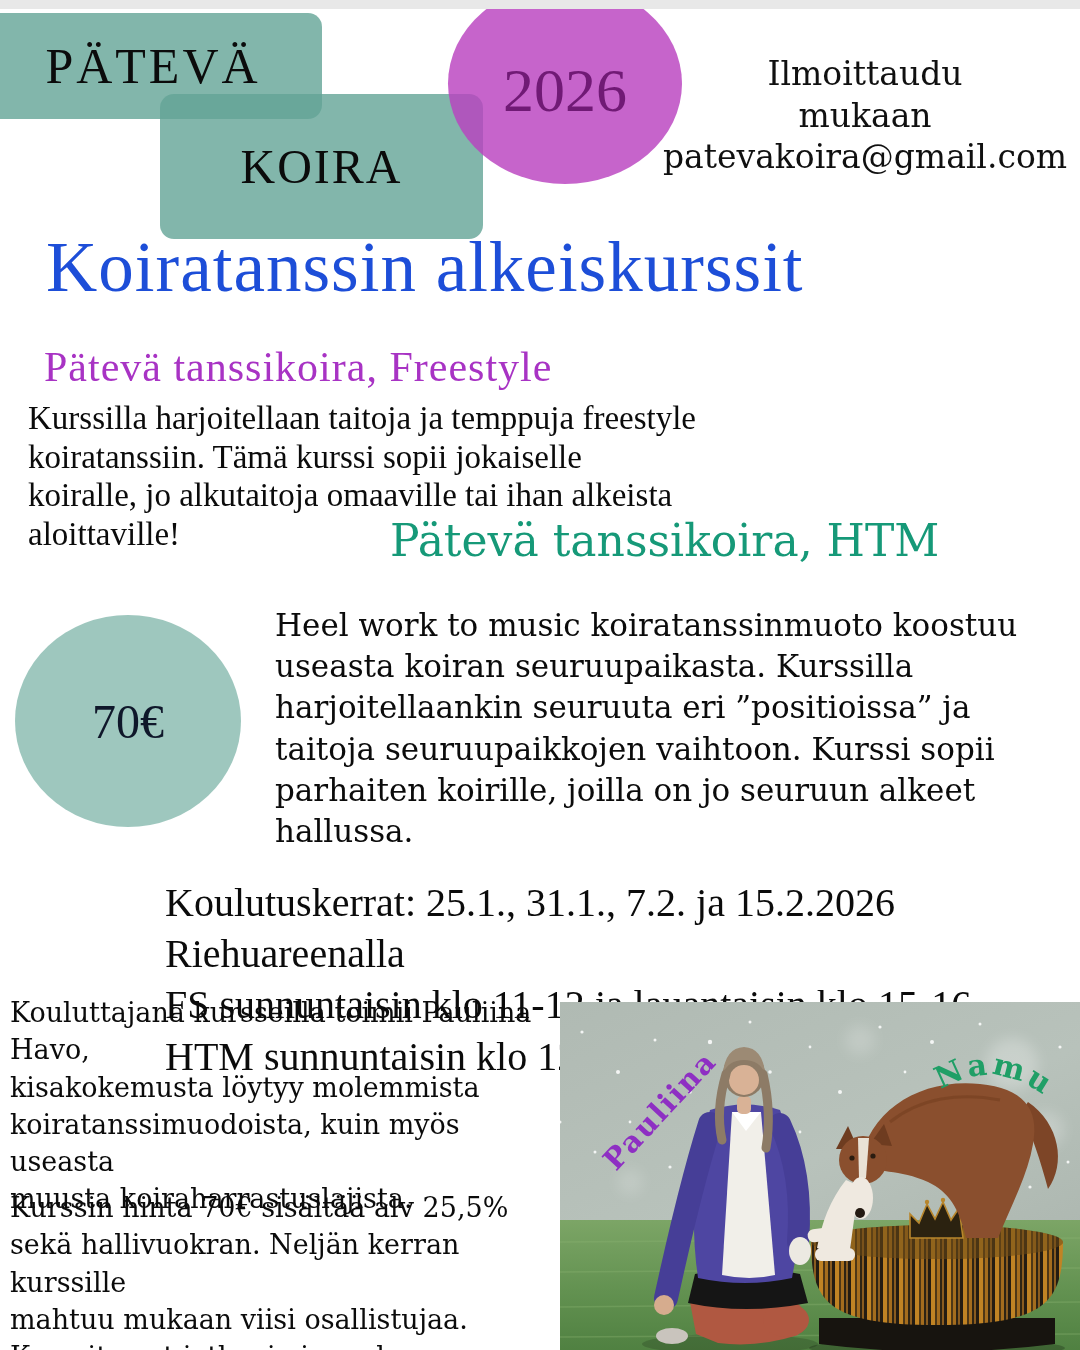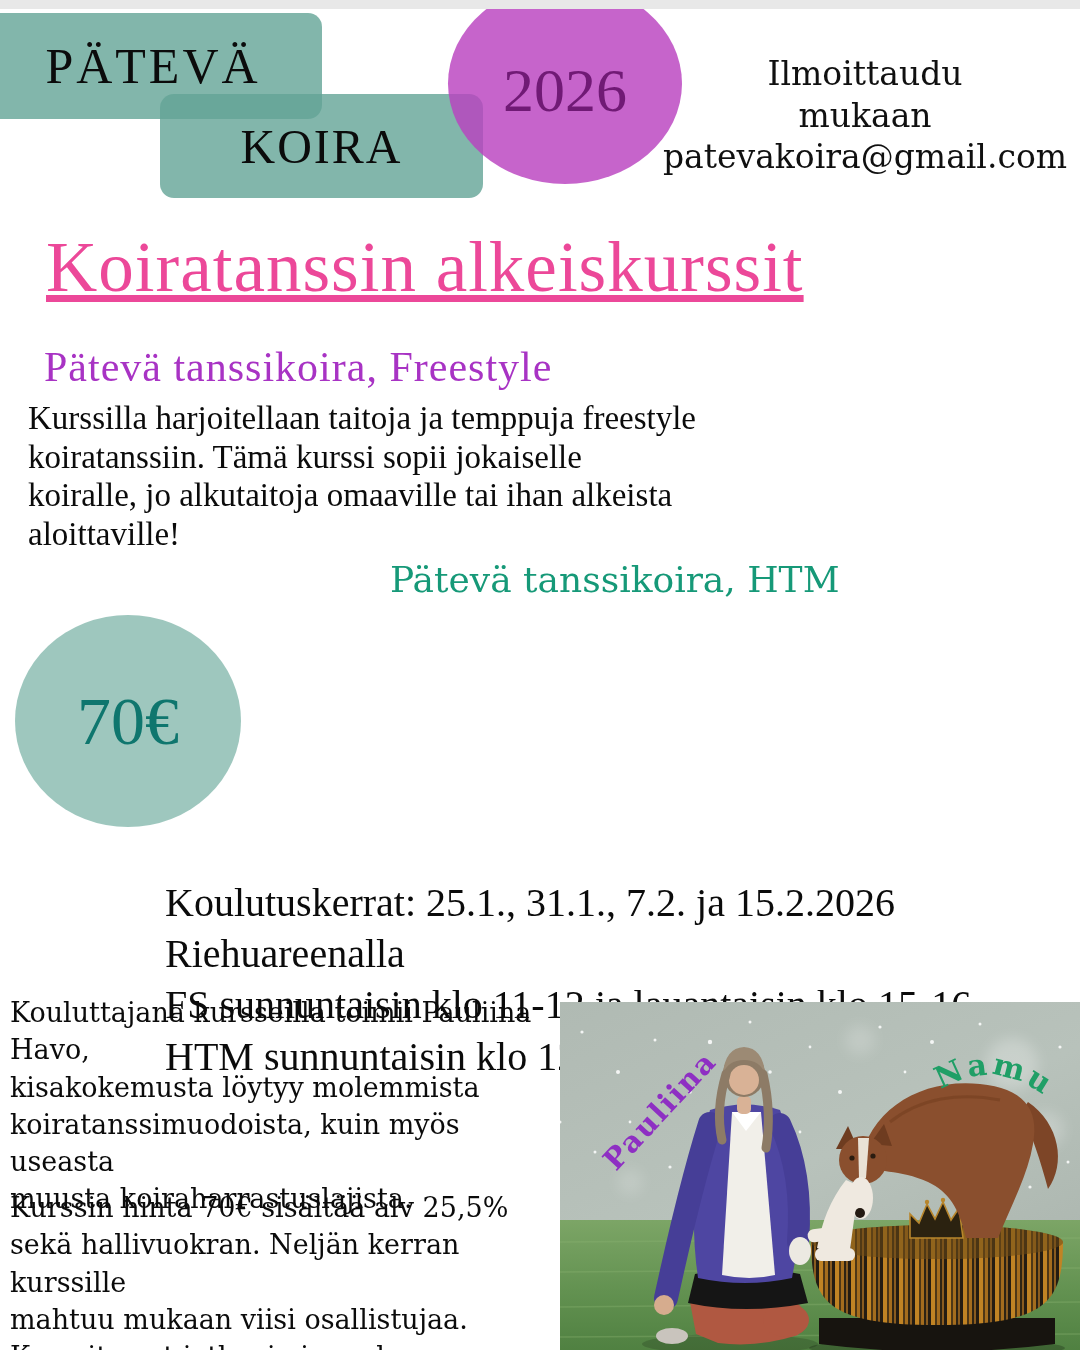--- a/index.html
+++ b/index.html
@@ -5,43 +5,43 @@
   html,body{margin:0;padding:0;background:#e8e8e8;}
   .canvas{
     position:relative;width:1080px;height:1350px;background:#ffffff;
     overflow:hidden;font-family:"Liberation Serif",serif;color:#0b0b0b;
     margin:9px auto;
   }
   
   .badge{position:absolute;display:flex;align-items:center;justify-content:center;
     background:rgba(99,164,150,0.80);border-radius:14px;color:#0b0b0b;}
   .badge-pateva{left:-16px;top:4px;width:338px;height:106px;font-size:50px;letter-spacing:3px;}
-  .badge-koira{left:160px;top:85px;width:323px;height:104px;font-size:48px;letter-spacing:2px;}
+  .badge-koira{left:160px;top:85px;width:323px;height:145px;font-size:48px;letter-spacing:2px;}
   .year-ellipse{position:absolute;left:448px;top:-26px;width:234px;height:201px;
     border-radius:50%;background:rgba(185,66,192,0.82);
     display:flex;align-items:center;justify-content:center;}
   .year-ellipse span{font-size:62px;color:#701a75;margin-top:14px;}
   .contact{position:absolute;left:648px;top:44px;width:434px;text-align:center;
     font-family:"DejaVu Serif",serif;font-size:33px;line-height:1.26;color:#101010;}
   
   .main-title{position:absolute;left:46px;top:218px;width:1010px;font-size:71px;
-    letter-spacing:1px;white-space:nowrap;color:#ec4899;text-decoration:underline;}
+    letter-spacing:1px;white-space:nowrap;color:#1d4ed8;}
   
   .h-freestyle{position:absolute;left:44px;top:334px;font-size:42px;letter-spacing:1px;
     color:var(--heading-purple,#a833c4);}
   .p-freestyle{position:absolute;left:28px;top:390px;width:900px;font-size:33px;
     line-height:1.17;white-space:pre-line;}
-  .h-htm{position:absolute;left:390px;top:550px;font-size:36px;
+  .h-htm{position:absolute;left:390px;top:506px;font-size:44px;
     font-family:"DejaVu Serif",serif;color:var(--heading-teal,#169978);}
   .p-htm{position:absolute;left:275px;top:596px;width:800px;font-size:31px;
     line-height:1.33;font-family:"DejaVu Serif",serif;white-space:pre-line;}
   .price-ellipse{position:absolute;left:15px;top:606px;width:226px;height:212px;
     border-radius:50%;background:rgba(99,164,150,0.62);
     display:flex;align-items:center;justify-content:center;}
-  .price-ellipse span{font-size:68px;color:#0f766e;}
+  .price-ellipse span{font-size:48px;color:#0f172a;}
   .schedule{position:absolute;left:165px;top:868px;width:910px;font-size:40px;
     line-height:1.28;white-space:pre-line;}
   .p-trainer{position:absolute;left:10px;top:985px;width:548px;font-size:27px;
     line-height:1.38;font-family:"DejaVu Serif",serif;white-space:pre-line;}
   .p-pricing{position:absolute;left:10px;top:1180px;width:548px;font-size:27px;
     line-height:1.38;font-family:"DejaVu Serif",serif;white-space:pre-line;}
   
   .photo{position:absolute;left:560px;top:993px;width:520px;height:357px;}
   .photo svg{display:block;}
   .svg-label{font-family:"DejaVu Serif",serif;font-weight:bold;}
@@ -68,20 +68,26 @@
 
   <div class="main-title">Koiratanssin alkeiskurssit</div>
 
   <div class="h-freestyle">Pätevä tanssikoira, Freestyle</div>
   <div class="p-freestyle">Kurssilla harjoitellaan taitoja ja temppuja freestyle
 koiratanssiin. Tämä kurssi sopii jokaiselle
 koiralle, jo alkutaitoja omaaville tai ihan alkeista
 aloittaville!</div>
 
   <div class="h-htm">Pätevä tanssikoira, HTM</div>
+  <div class="p-htm">Heel work to music koiratanssinmuoto koostuu
+useasta koiran seuruupaikasta. Kurssilla
+harjoitellaankin seuruuta eri ”positioissa” ja
+taitoja seuruupaikkojen vaihtoon. Kurssi sopii
+parhaiten koirille, joilla on jo seuruun alkeet
+hallussa.</div>
 
   <div class="price-ellipse">
     <span>70€</span>
   </div>
 
   <div class="schedule">Koulutuskerrat: 25.1., 31.1., 7.2. ja 15.2.2026 Riehuareenalla
 FS sunnuntaisin klo 11-12 ja lauantaisin klo 15-16
 HTM sunnuntaisin klo 12-13 ja lauantaisin klo 16-17</div>
 
   <div class="p-trainer">Kouluttajana kursseilla toimii Pauliina Havo,

